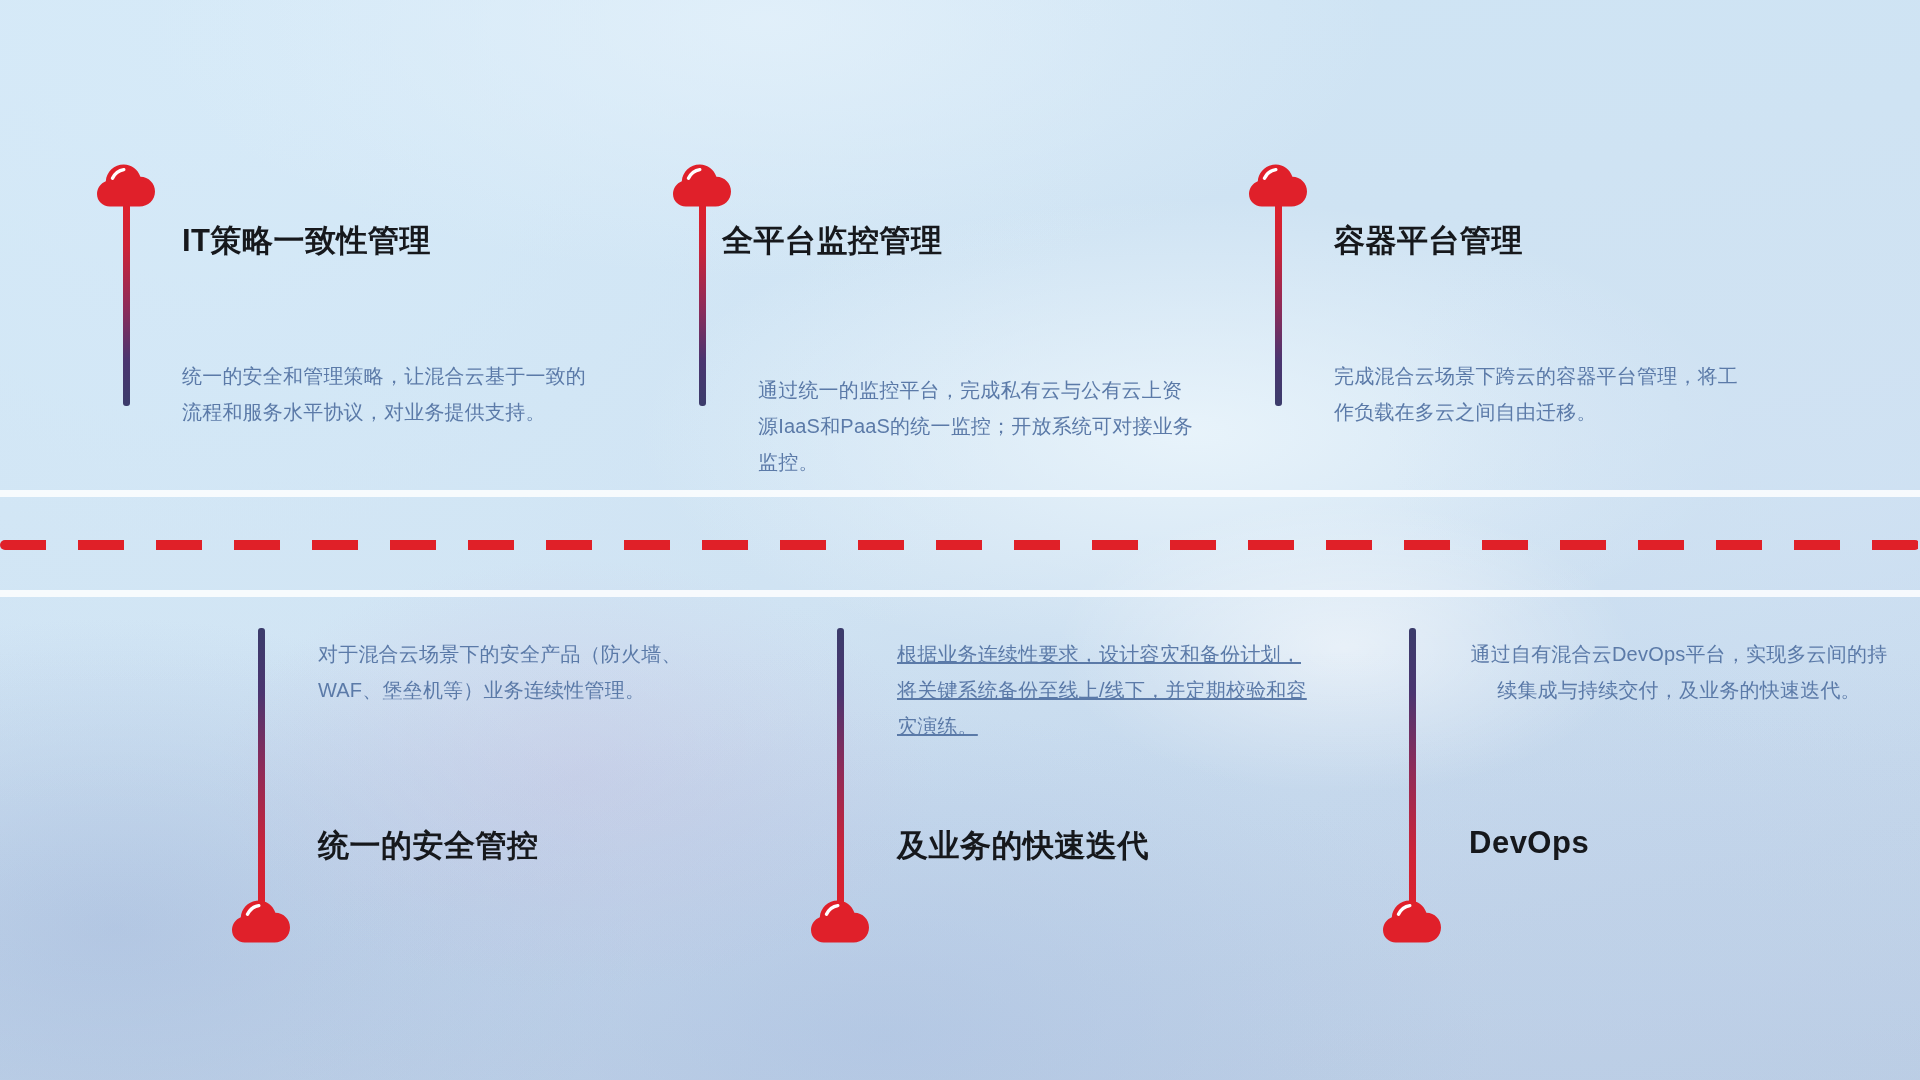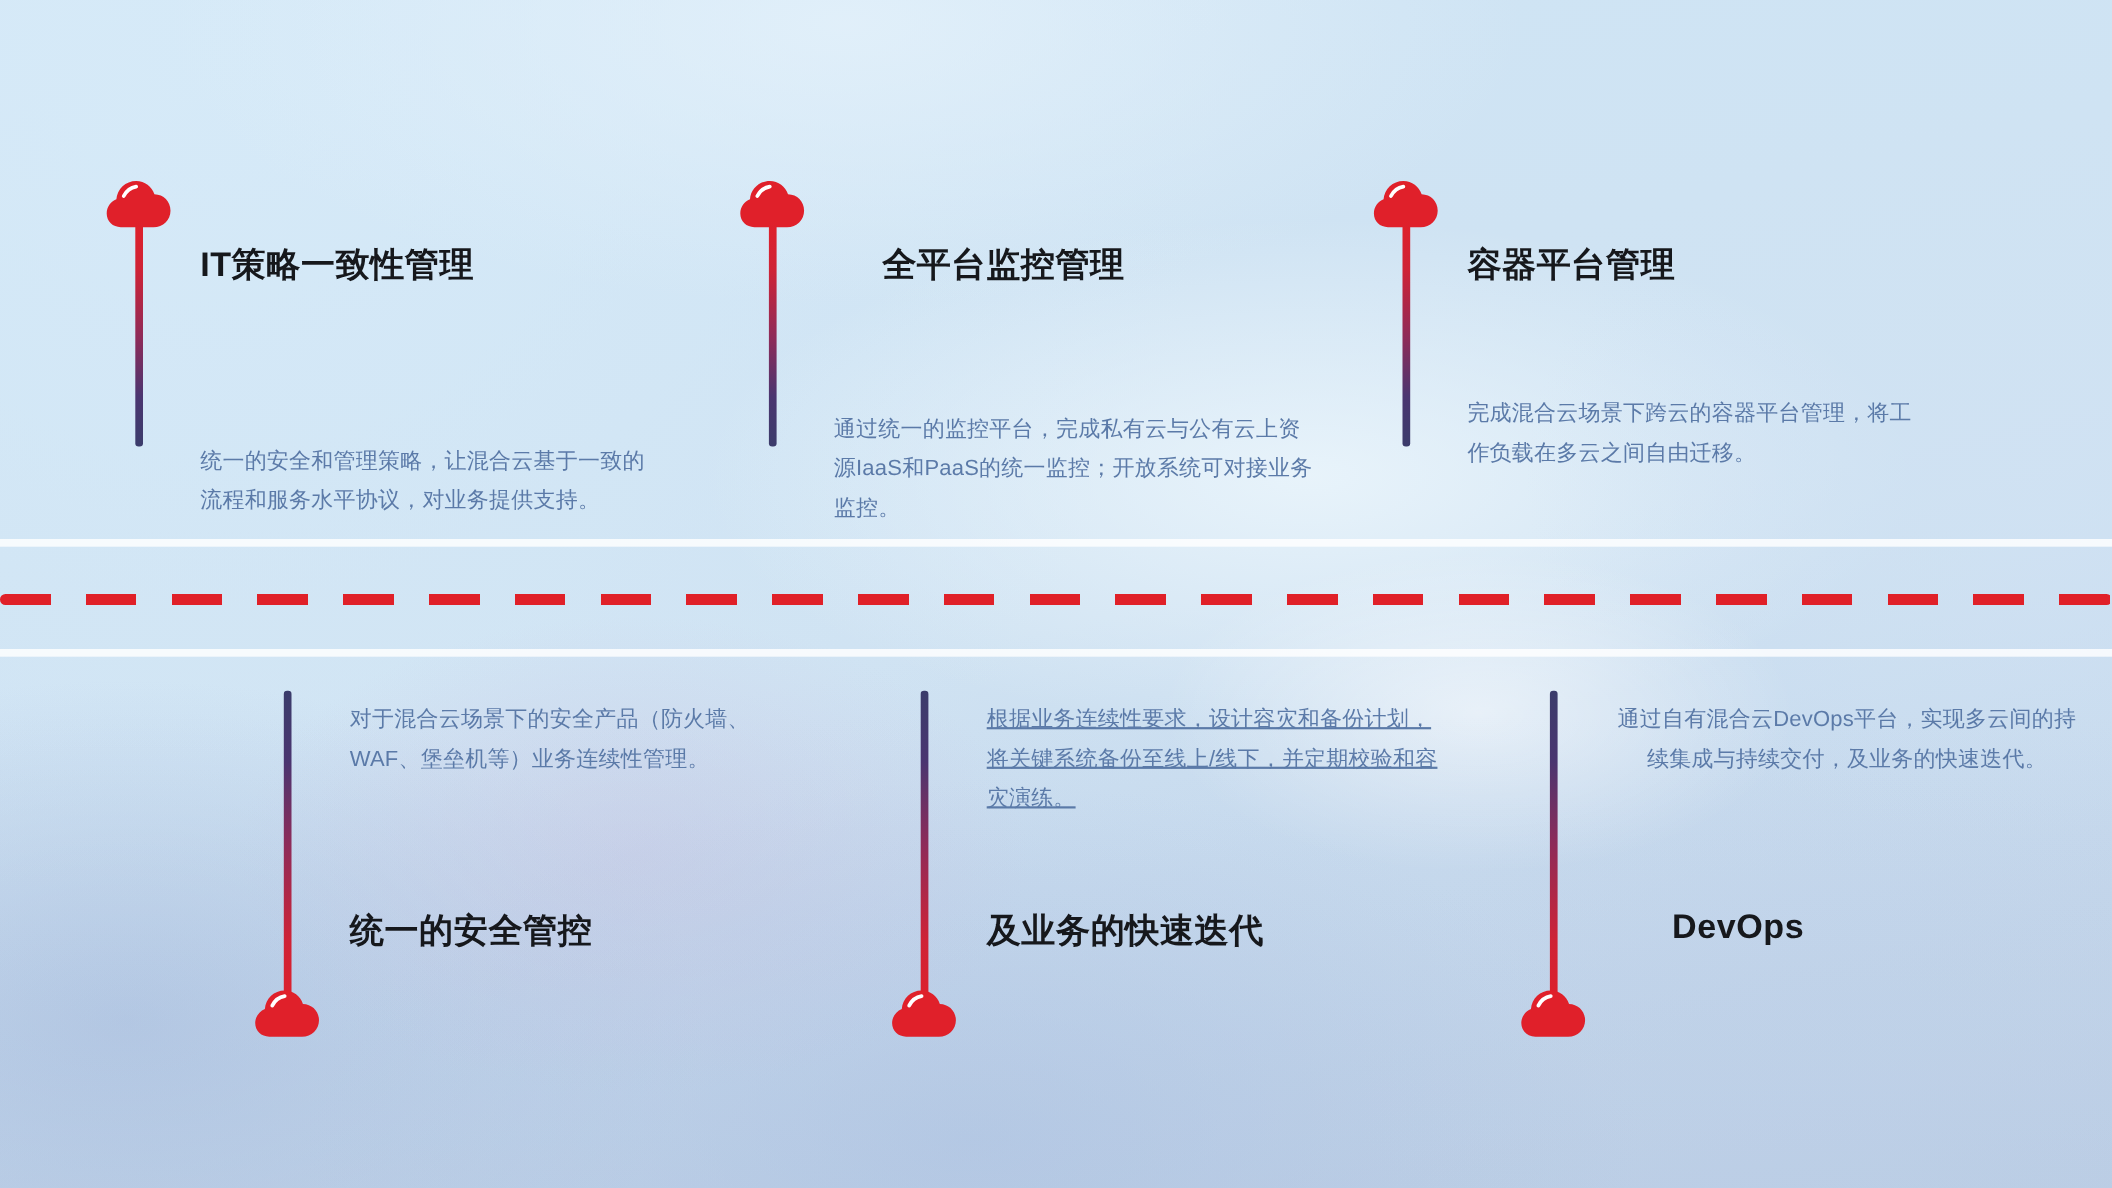--- a/index.html
+++ b/index.html
@@ -126,32 +126,32 @@
 
   <div class="col">
     <div class="pin">
       <svg class="cloud" style="left:96px; top:162px;" viewBox="0 0 62 46">
         <path d="M18.5 44.5h25c8.8 0 15.5-6.6 15.5-15 0-8.2-6.3-14.6-14.6-14.8C42.1 7.6 35.6 2.5 27.8 2.5 18.2 2.5 10.4 9.9 9.8 19.2 4.6 21.3 1 26.3 1 32.1c0 7.1 5.6 12.4 12.8 12.4z" fill="#e0202a"></path>
         <path d="M16.5 16.2c2.3-4.6 6.4-7.8 11.3-8.6" stroke="#ffffff" stroke-width="3.4" stroke-linecap="round" fill="none"></path>
       </svg>
       <div class="stem stem-down" style="left:123px; top:200px; height:206px;"></div>
     </div>
     <div class="col-title" style="left:182px; top:220px;">IT策略一致性管理</div>
-    <div class="col-desc" style="left:182px; top:358px; width:420px;margin-top:43px;">统一的安全和管理策略，让混合云基于一致的流程和服务水平协议，对业务提供支持。</div>
+    <div class="col-desc" style="left:182px; top:358px; width:420px;">统一的安全和管理策略，让混合云基于一致的流程和服务水平协议，对业务提供支持。</div>
   </div>
 
   <div class="col">
     <div class="pin">
       <svg class="cloud" style="left:672px; top:162px;" viewBox="0 0 62 46">
         <path d="M18.5 44.5h25c8.8 0 15.5-6.6 15.5-15 0-8.2-6.3-14.6-14.6-14.8C42.1 7.6 35.6 2.5 27.8 2.5 18.2 2.5 10.4 9.9 9.8 19.2 4.6 21.3 1 26.3 1 32.1c0 7.1 5.6 12.4 12.8 12.4z" fill="#e0202a"></path>
         <path d="M16.5 16.2c2.3-4.6 6.4-7.8 11.3-8.6" stroke="#ffffff" stroke-width="3.4" stroke-linecap="round" fill="none"></path>
       </svg>
       <div class="stem stem-down" style="left:699px; top:200px; height:206px;"></div>
     </div>
-    <div class="col-title" style="left:802px; top:220px;text-align:center;">全平台监控管理</div>
+    <div class="col-title" style="left:722px; top:220px;text-align:center;">全平台监控管理</div>
     <div class="col-desc" style="left:758px; top:372px; width:440px;">通过统一的监控平台，完成私有云与公有云上资源IaaS和PaaS的统一监控；开放系统可对接业务监控。</div>
   </div>
 
   <div class="col">
     <div class="pin">
       <svg class="cloud" style="left:1248px; top:162px;" viewBox="0 0 62 46">
         <path d="M18.5 44.5h25c8.8 0 15.5-6.6 15.5-15 0-8.2-6.3-14.6-14.6-14.8C42.1 7.6 35.6 2.5 27.8 2.5 18.2 2.5 10.4 9.9 9.8 19.2 4.6 21.3 1 26.3 1 32.1c0 7.1 5.6 12.4 12.8 12.4z" fill="#e0202a"></path>
         <path d="M16.5 16.2c2.3-4.6 6.4-7.8 11.3-8.6" stroke="#ffffff" stroke-width="3.4" stroke-linecap="round" fill="none"></path>
       </svg>
       <div class="stem stem-down" style="left:1275px; top:200px; height:206px;"></div>
@@ -192,16 +192,16 @@
 
   <div class="col">
     <div class="pin">
       <div class="stem stem-up" style="left:1409px; top:628px; height:292px;"></div>
       <svg class="cloud" style="left:1382px; top:898px;" viewBox="0 0 62 46">
         <path d="M18.5 44.5h25c8.8 0 15.5-6.6 15.5-15 0-8.2-6.3-14.6-14.6-14.8C42.1 7.6 35.6 2.5 27.8 2.5 18.2 2.5 10.4 9.9 9.8 19.2 4.6 21.3 1 26.3 1 32.1c0 7.1 5.6 12.4 12.8 12.4z" fill="#e0202a"></path>
         <path d="M16.5 16.2c2.3-4.6 6.4-7.8 11.3-8.6" stroke="#ffffff" stroke-width="3.4" stroke-linecap="round" fill="none"></path>
       </svg>
     </div>
     <div class="col-desc" style="left:1469px; top:636px; width:420px;text-align:center;">通过自有混合云DevOps平台，实现多云间的持续集成与持续交付，及业务的快速迭代。</div>
-    <div class="col-title" style="left:1520px; top:825px;text-align:center;">DevOps</div>
+    <div class="col-title" style="left:1469px; top:825px;text-align:center;">DevOps</div>
   </div>
 
 </div>
 
 </body></html>

